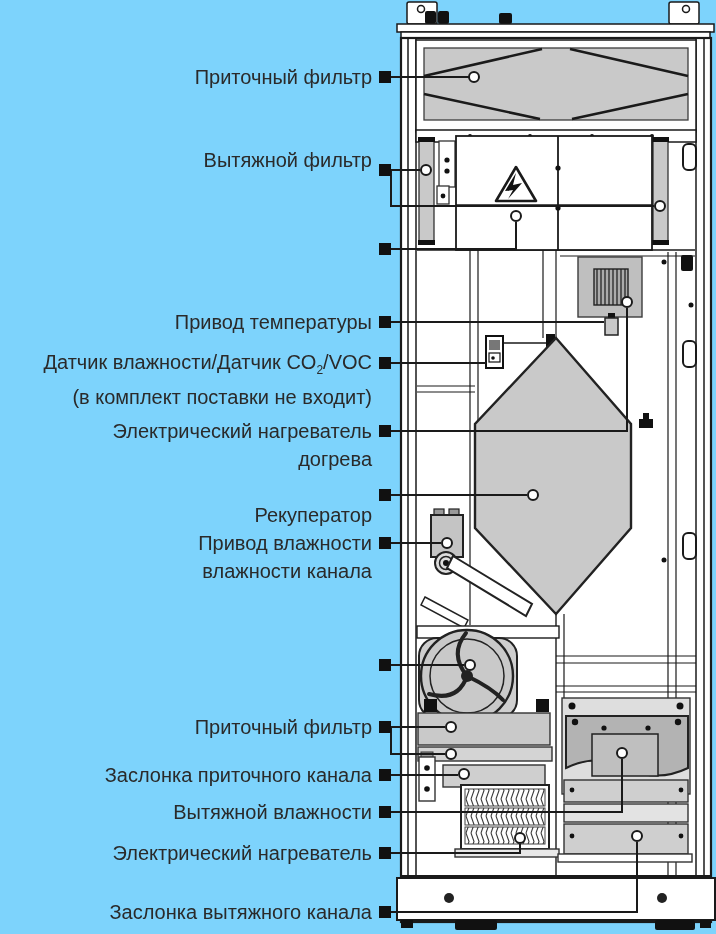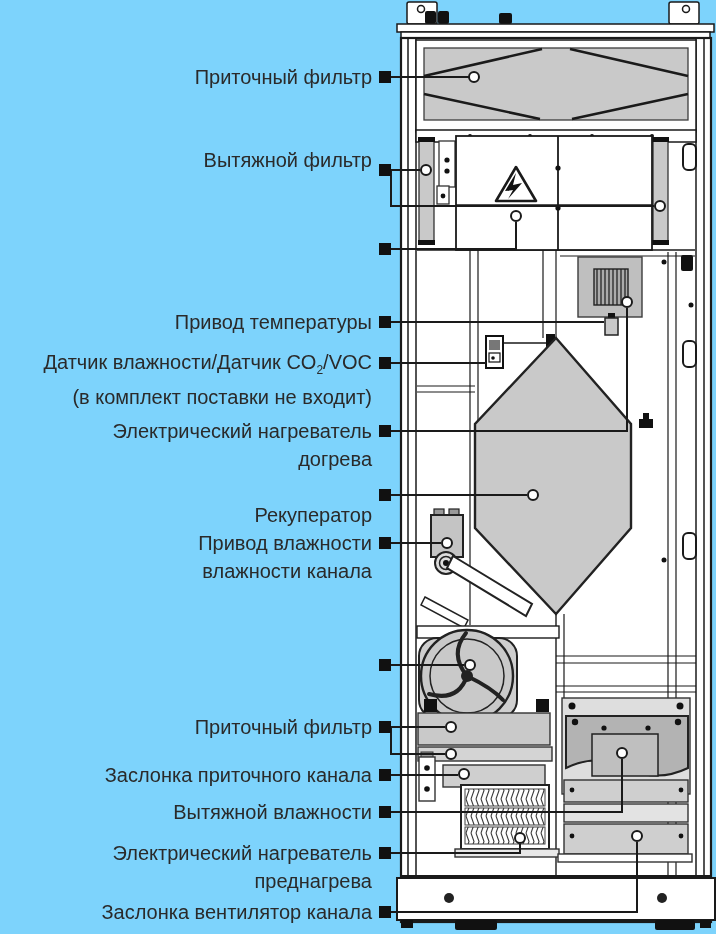--- a/index.html
+++ b/index.html
@@ -306,19 +306,18 @@
     <span class="line">Приточный фильтр</span>
   </div>
   <div class="label" style="top:761px">
     <span class="line">Заслонка приточного канала</span>
   </div>
   <div class="label" style="top:798px">
     <span class="line">Вытяжной влажности</span>
   </div>
   <div class="label" style="top:839px">
     <span class="line">Электрический нагреватель</span>
-    <span class="line">преднагрева</span>
   </div>
   <div class="label" style="top:898px">
-    <span class="line">Заслонка вентилятор канала</span>
+    <span class="line">Заслонка вытяжного канала</span>
   </div>
 
 </div>
 
 </body></html>

